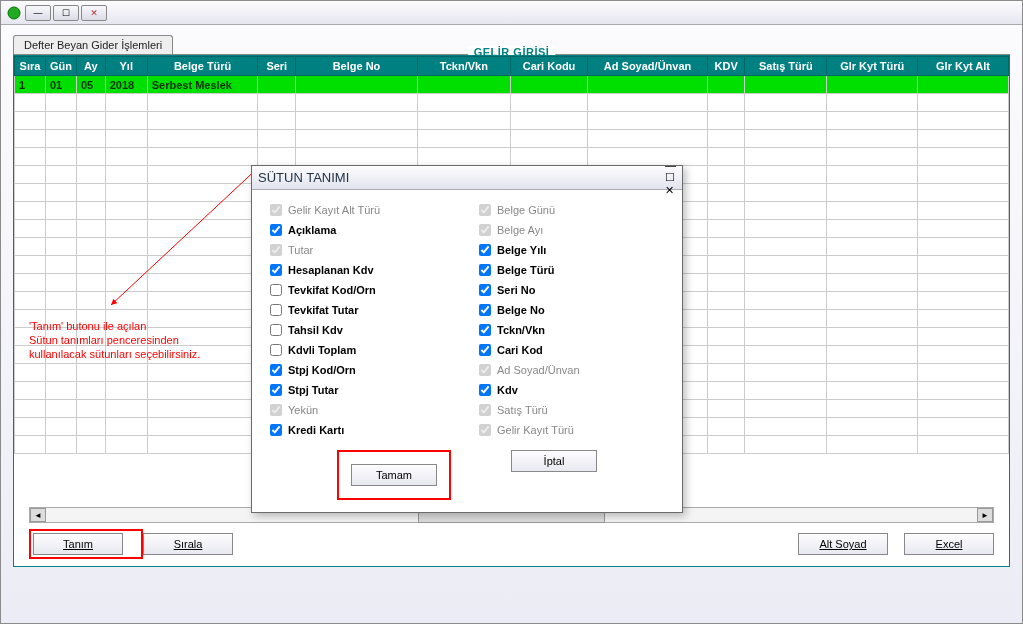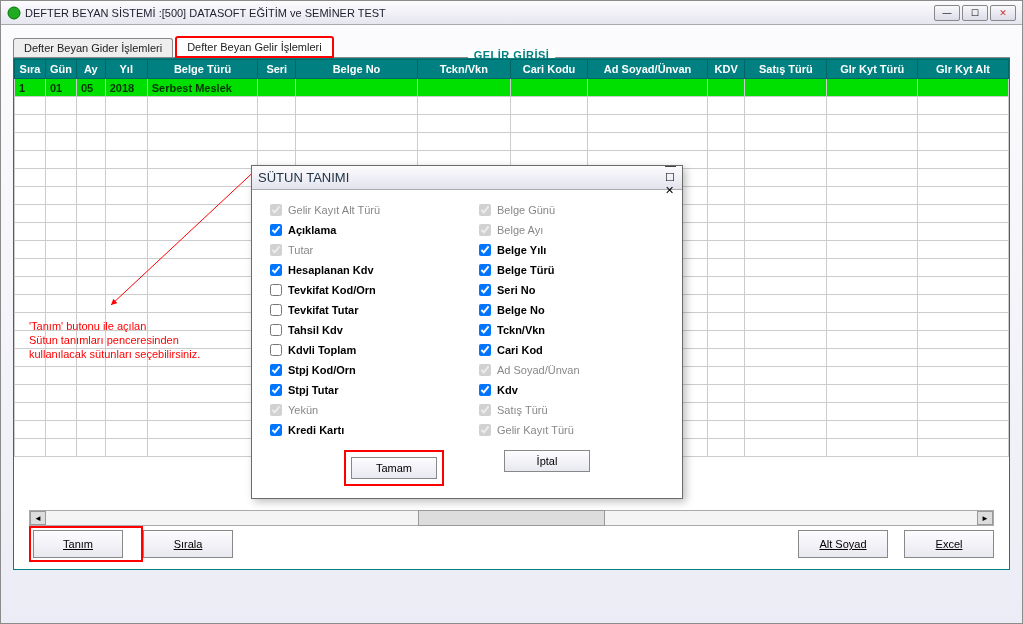--- a/index.html
+++ b/index.html
@@ -22,59 +22,57 @@
 table { border-collapse: collapse; width: 100%; table-layout: fixed; }
 th { background: #008080; color: #fff; font-weight: bold; padding: 3px 4px; border: 1px solid #006666; text-align: center; font-size: 11px; white-space: nowrap; overflow: hidden; }
 td { border: 1px solid #ccc; padding: 2px 4px; height: 18px; font-size: 11px; white-space: nowrap; overflow: hidden; }
 tr.sel td { background: #00e000; color: #003300; font-weight: bold; }
 .scrollbar { position: absolute; bottom: 44px; left: 16px; right: 16px; height: 16px; border: 1px solid #aaa; background: #eee; display: flex; align-items: center; }
 .scrollbar .arrow { width: 16px; height: 14px; border: 1px solid #999; background: #ddd; font-size: 8px; display: flex; align-items: center; justify-content: center; cursor: pointer; }
 .scrollbar .track { flex: 1; height: 14px; background: #f4f4f4; position: relative; }
 .scrollbar .thumb { position: absolute; left: 40%; width: 20%; top: -1px; bottom: -1px; background: #ddd; border: 1px solid #999; }
 .btnrow { position: absolute; bottom: 8px; left: 16px; right: 16px; display: flex; align-items: center; }
 .btnrow .spacer { flex: 1; }
-.appbtn { min-width: 90px; height: 28px; border: 1px solid #888; background: linear-gradient(#fdfdff,#e8e8f0); margin-right: 16px; cursor: pointer; padding: 0 10px; text-decoration: underline; color: #000; }
+.appbtn { min-width: 90px; height: 22px; border: 1px solid #888; background: linear-gradient(#fdfdff,#e8e8f0); margin-right: 16px; cursor: pointer; padding: 0 10px; text-decoration: underline; color: #000; }
 .redbox-btn { border: 2px solid #f00; padding: 2px; display: inline-block; }
 .annotation { position: absolute; left: 28px; top: 294px; color: #f00; font-size: 11px; z-index: 5; line-height: 14px; pointer-events: none; }
 .dialog { position: absolute; left: 250px; top: 140px; width: 432px; background: #fff; border: 1px solid #6b6b6b; box-shadow: 3px 3px 8px rgba(0,0,0,0.25); z-index: 10; }
 .dialog .dtb { height: 24px; background: linear-gradient(#fcfcfe,#e3e3ee); display: flex; align-items: center; padding: 0 6px; border-bottom: 1px solid #aaa; }
 .dialog .dtb .title { flex: 1; color: #234; font-size: 13px; }
 .dialog .dbody { padding: 14px 18px 12px; }
 .cols { display: flex; gap: 24px; }
 .col { flex: 1; display: flex; flex-direction: column; gap: 8px; }
 .chk { display: flex; align-items: center; gap: 6px; cursor: pointer; }
 .chk input { width: 12px; height: 12px; }
 .chk.disabled { color: #888; }
 .chk.bold { font-weight: bold; color: #000; }
 .dbtns { display: flex; justify-content: center; gap: 60px; margin-top: 14px; }
-.dbtns .wrap1 { border: 2px solid #f00; padding: 5px; }
+.dbtns .wrap1 { border: 2px solid #f00; padding: 12px; }
 .dbtn { min-width: 86px; height: 22px; border: 1px solid #888; background: linear-gradient(#fdfdff,#e8e8f0); cursor: pointer; }
 svg.arrow-annot { position: absolute; left: 100px; top: 130px; pointer-events: none; z-index: 4; }
 </style>
 </head>
 <body>
 
 <div class="main-window">
   <div class="titlebar">
     <span class="icon">
       <svg viewBox="0 0 14 14">
           <circle cx="7" cy="7" r="6" fill="#2a2" stroke="#070"></circle>
         </svg>
     </span>
-    <span class="title">DEFTER BEYAN SİSTEMİ  :[500]  DATASOFT EĞİTİM ve SEMİNER TEST</span>
     <div class="wbtns">
       <div class="wbtn">—</div>
       <div class="wbtn">☐</div>
       <div class="wbtn close">✕</div>
     </div>
   </div>
   <div class="content">
     <div class="tabrow" id="tabrow1">
         <div class="tab">Defter Beyan Gider İşlemleri</div>
-        <div class="tab active redbox">Defter Beyan Gelir İşlemleri</div>
       </div>
     <div style="height:1px;background:#888;"></div>
     <div style="position:relative; ">
       <div class="panel-title">GELİR GİRİŞİ</div>
       <div class="table-wrap">
         <table id="grid-table">
             <colgroup>
               <col style="width: 28px;">
               <col style="width: 28px;">
               <col style="width: 26px;">

